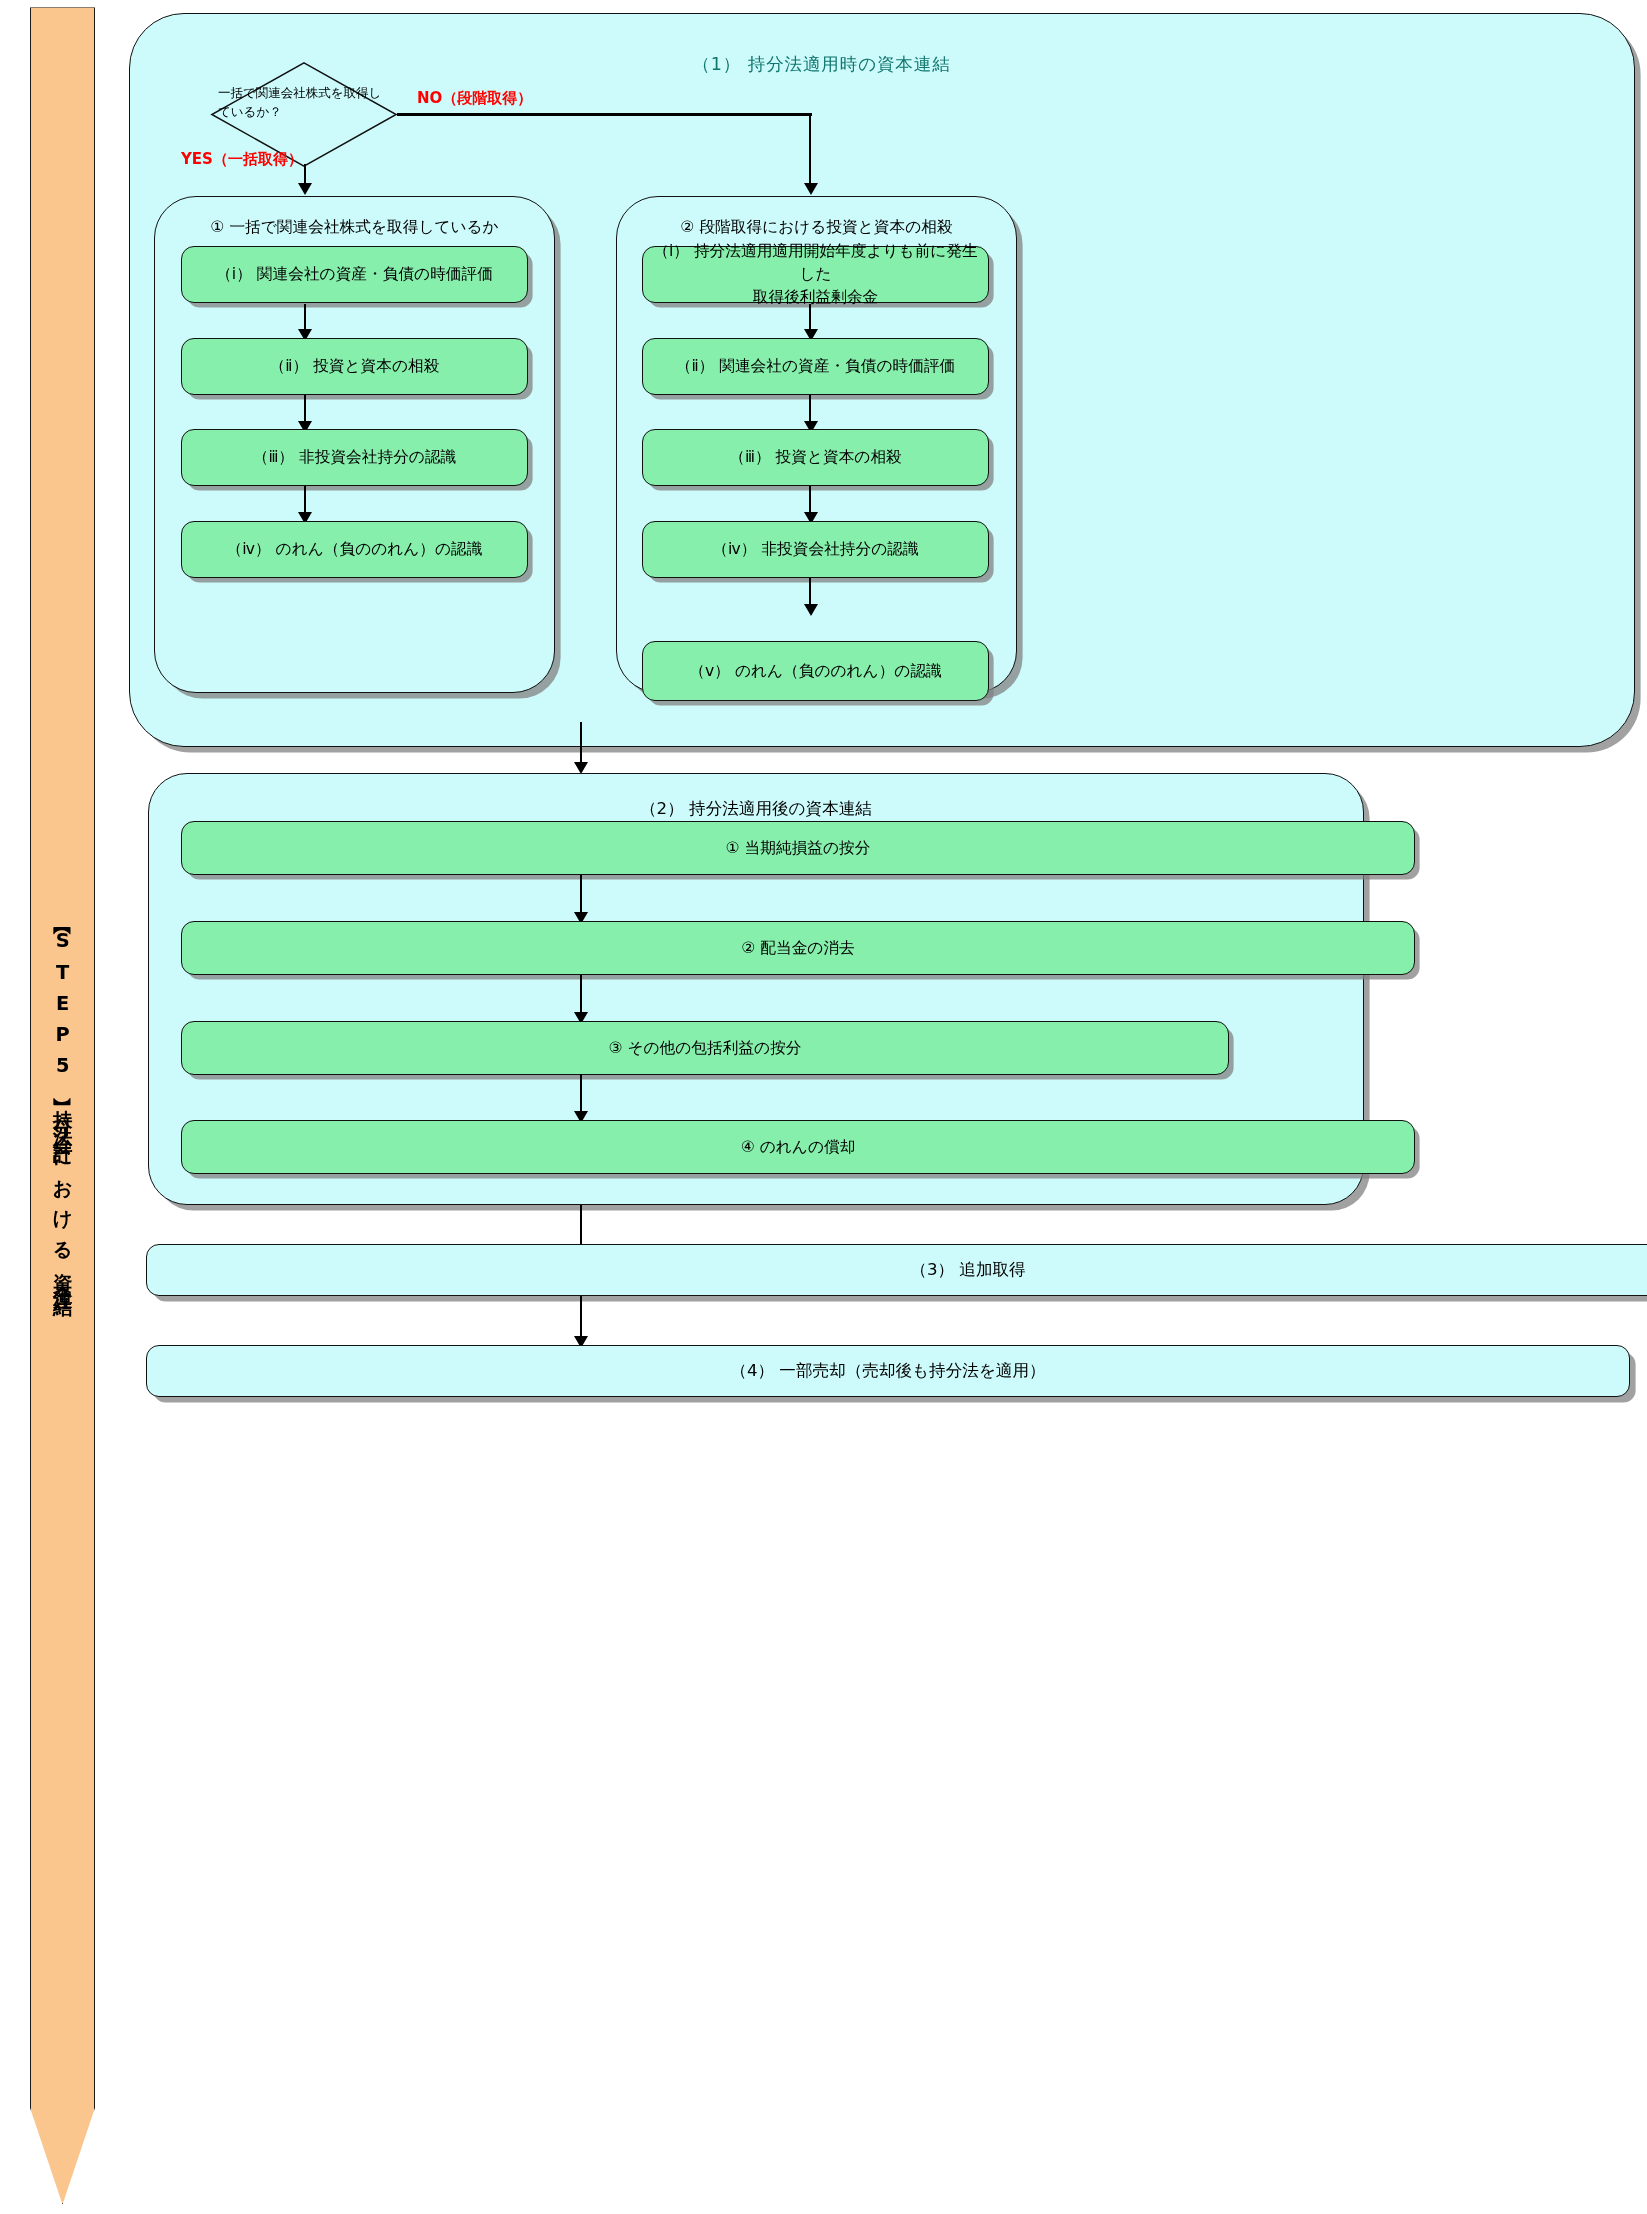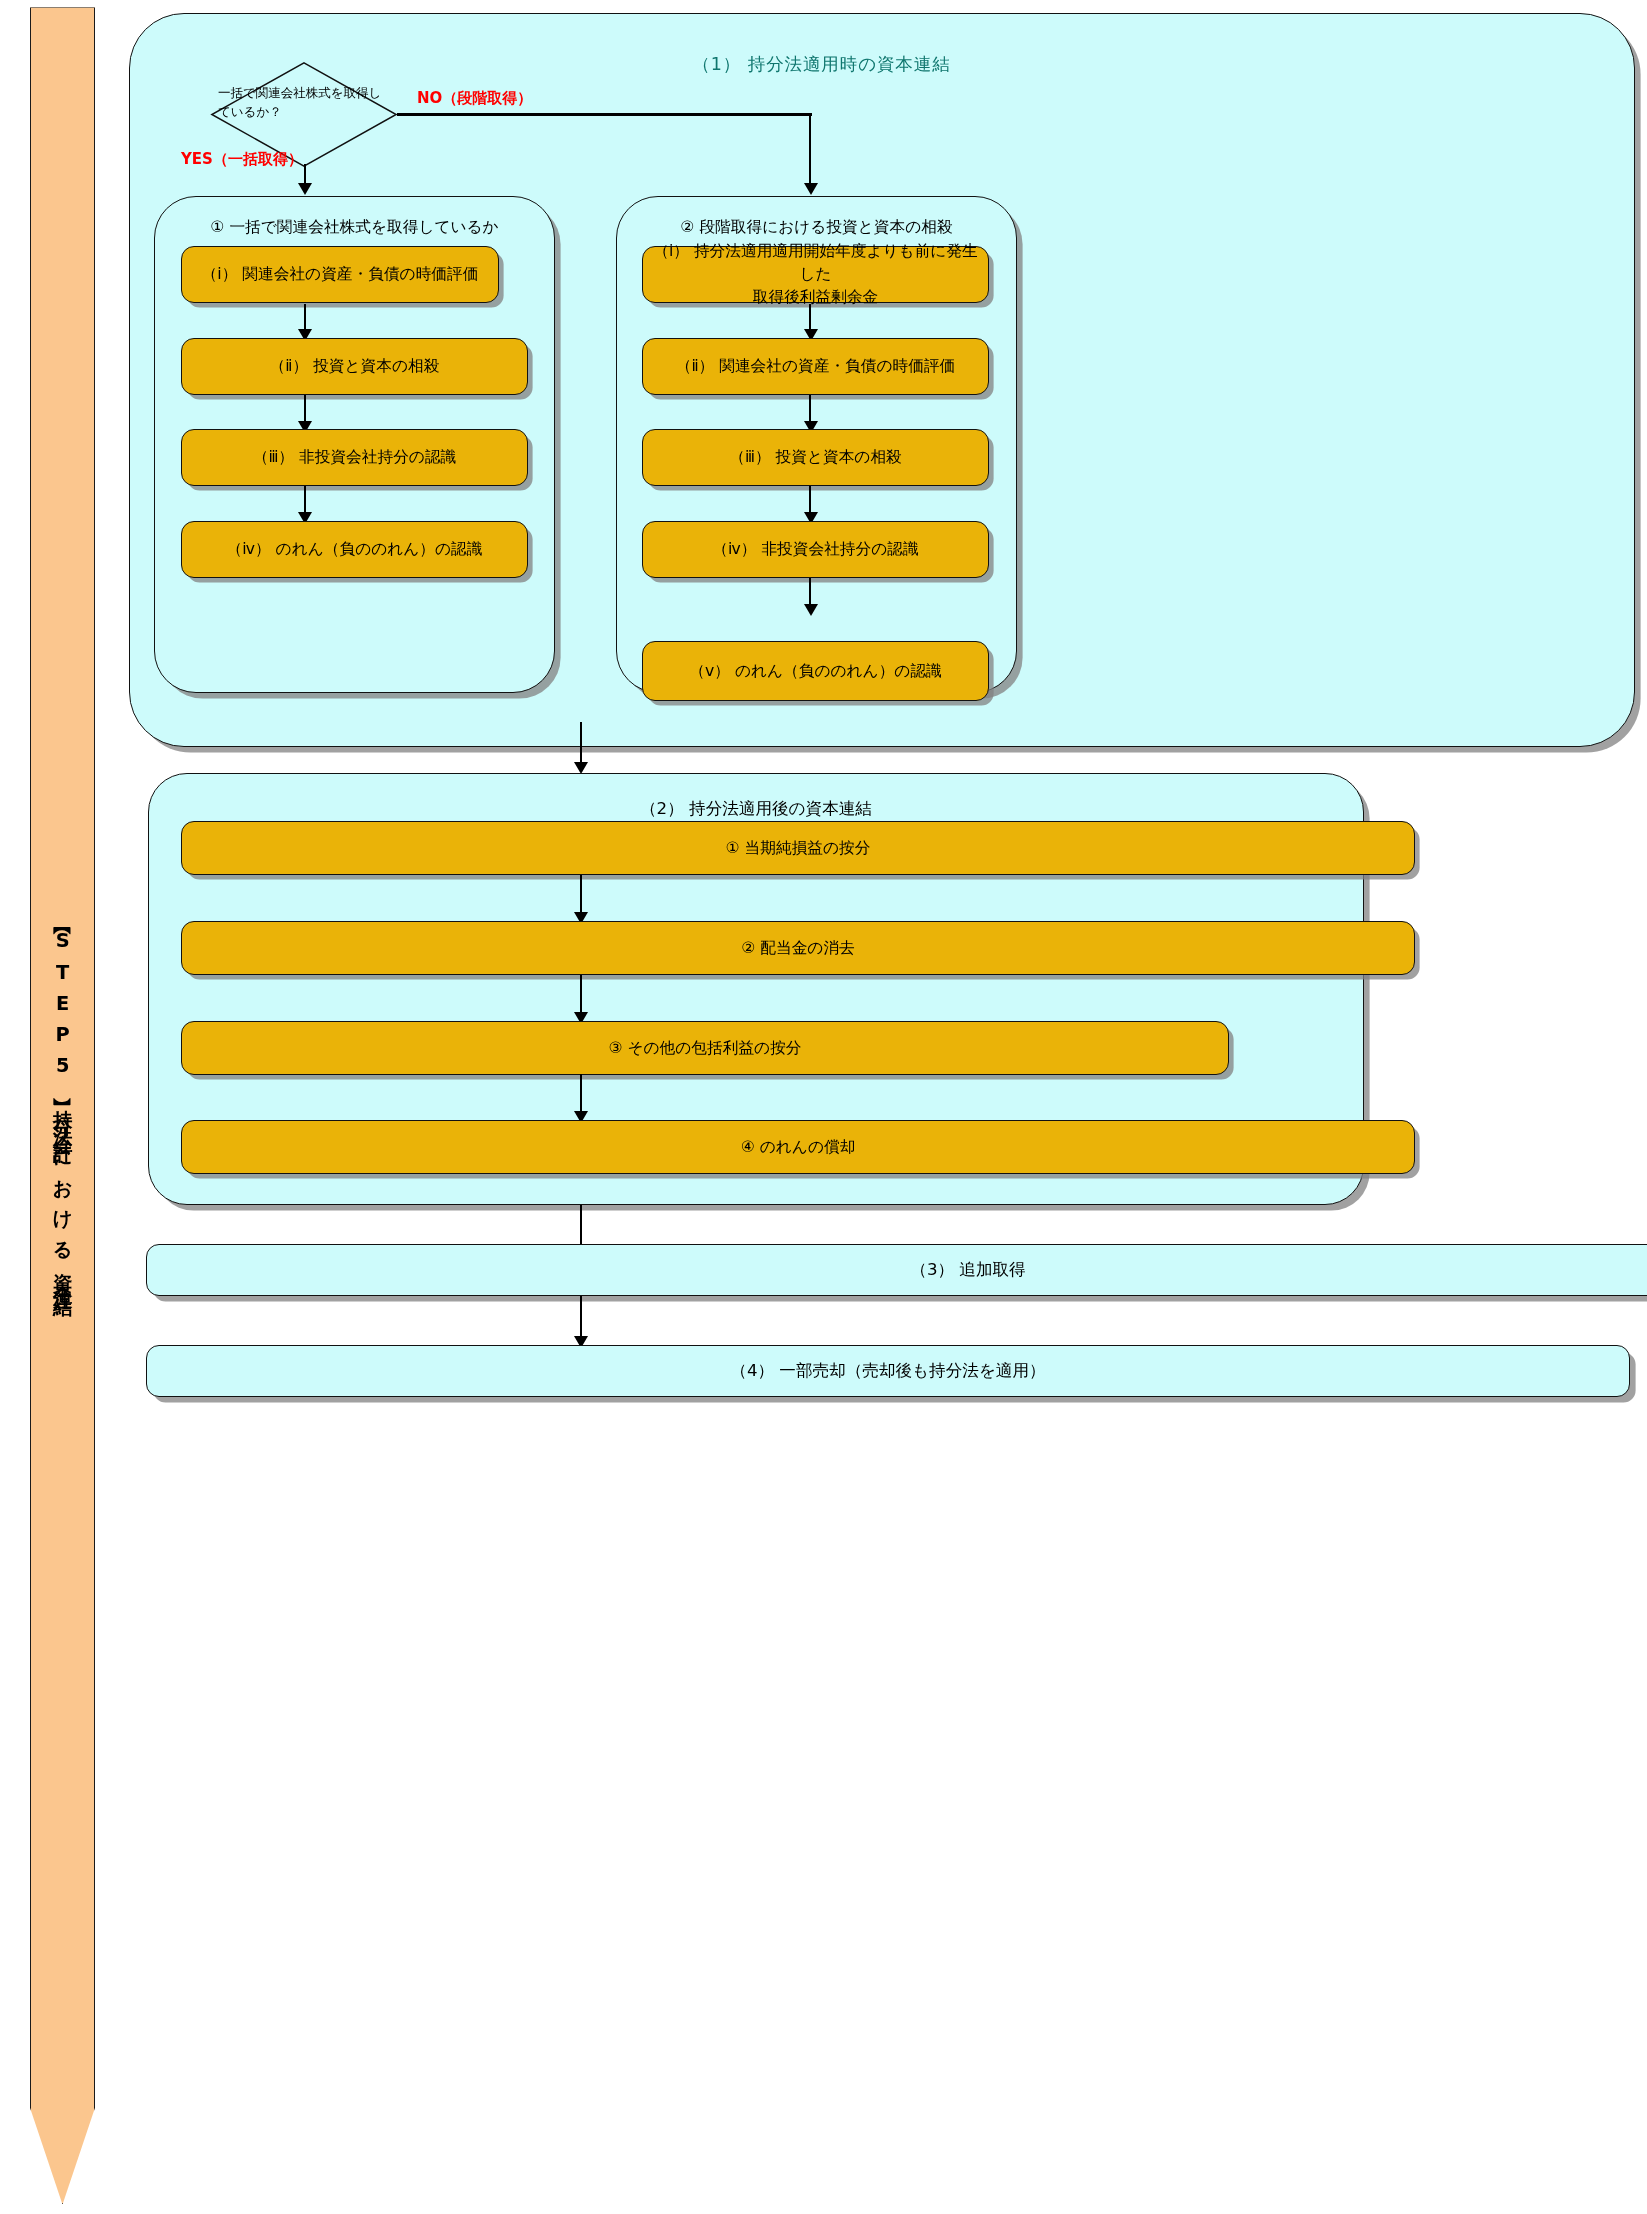--- a/index.html
+++ b/index.html
@@ -44,21 +44,21 @@
   
   .panel {
     position: absolute;
     background: #cdfbfb;
     border: 1.5px solid #111;
     box-sizing: border-box;
     box-shadow: 6.5px 6.5px 0 -0.9px rgba(130,130,130,0.75);
   }
   .rbox {
     position: absolute;
-    background: #eab308;
+    background: #86efac;
     border: 1.3px solid #111;
     box-sizing: border-box;
     border-radius: 13px;
     box-shadow: 5.5px 5.5px 0 -0.9px rgba(130,130,130,0.75);
     display: flex;
     align-items: center;
     justify-content: center;
     text-align: center;
     font-size: 15.7px;
     color: #000;
@@ -220,21 +220,21 @@
 <div class="vline" style="left:809px; top:113px; height:74px;"></div>
 <div class="arrowhead" style="left:804px; top:183px;"></div>
 
 <div class="vline" style="left:304px; top:164px; height:22px;"></div>
 <div class="arrowhead" style="left:298px; top:183px;"></div>
 
 <div class="panel" id="grp-left">
   <div class="grp-title">① 一括で関連会社株式を取得しているか</div>
 </div>
 
-<div class="rbox" style="left:181px; top:246px; width:318px; height:57px;">（ⅰ） 関連会社の資産・負債の時価評価</div>
+<div class="rbox" style="left:181px; top:246px; width:347px; height:57px;">（ⅰ） 関連会社の資産・負債の時価評価</div>
 <div class="vline" style="left:304px; top:304px; height:29.5px;"></div>
 <div class="arrowhead" style="left:298px; top:329px;"></div>
 
 <div class="rbox" style="left:181px; top:338px; width:347px; height:57px;">（ⅱ） 投資と資本の相殺</div>
 <div class="vline" style="left:304px; top:395px; height:29.5px;"></div>
 <div class="arrowhead" style="left:298px; top:421px;"></div>
 
 <div class="rbox" style="left:181px; top:429px; width:347px; height:57px;">（ⅲ） 非投資会社持分の認識</div>
 <div class="vline" style="left:304px; top:486px; height:29.5px;"></div>
 <div class="arrowhead" style="left:298px; top:512px;"></div>

